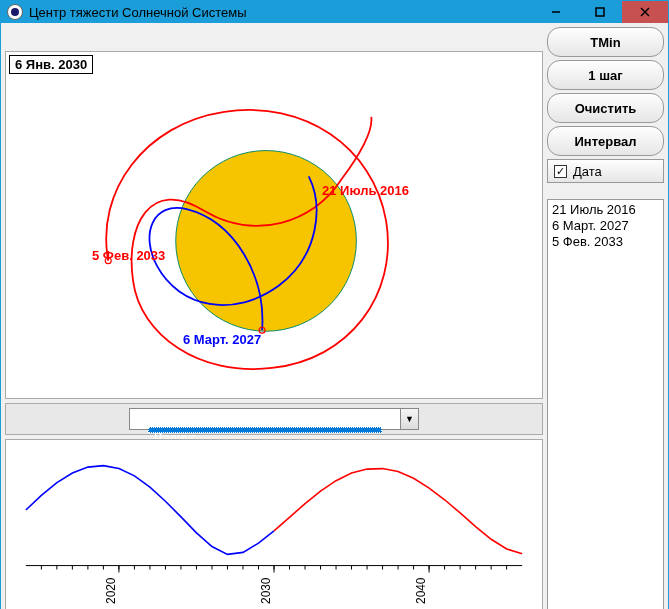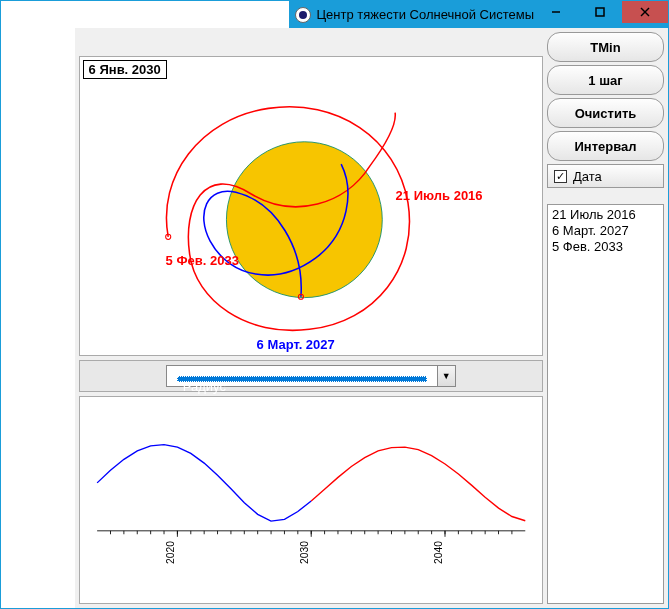--- a/index.html
+++ b/index.html
@@ -13,21 +13,20 @@
       background: #fff;
       overflow: hidden;
     }
     .window {
       width: 669px;
       height: 609px;
       border: 1px solid #1a9dd9;
       display: flex;
       flex-direction: column;
       background: #fff;
-      align-items: flex-end;
     }
     .titlebar {
       height: 27px;
       background: #1a9dd9;
       display: flex;
       align-items: center;
       padding-left: 6px;
       color: #000;
     }
     .titlebar-icon {
@@ -86,21 +85,21 @@
     .main-area {
       flex: 1;
       display: flex;
       flex-direction: column;
       gap: 4px;
     }
     .canvas-panel {
       position: relative;
       background: #fff;
       border: 1px solid #aaa;
-      height: 300px;
+      height: 348px;
       overflow: hidden;
       margin-top: 24px;
     }
     .date-badge {
       position: absolute;
       top: 3px;
       left: 3px;
       border: 1px solid #000;
       background: #fff;
       padding: 1px 5px;
@@ -133,21 +132,21 @@
       border: 1px solid #888;
       background: #fff;
     }
     .dropdown-value {
       flex: 1;
       background: #0078d7;
       color: #fff;
       padding: 2px 5px;
       font-size: 13px;
       border: 1px dotted #fff;
-      margin: 10px;
+      margin: 18px;
     }
     .dropdown-arrow {
       width: 18px;
       background: linear-gradient(#f5f5f5,#ddd);
       border-left: 1px solid #888;
       display: flex;
       align-items: center;
       justify-content: center;
       font-size: 9px;
     }

